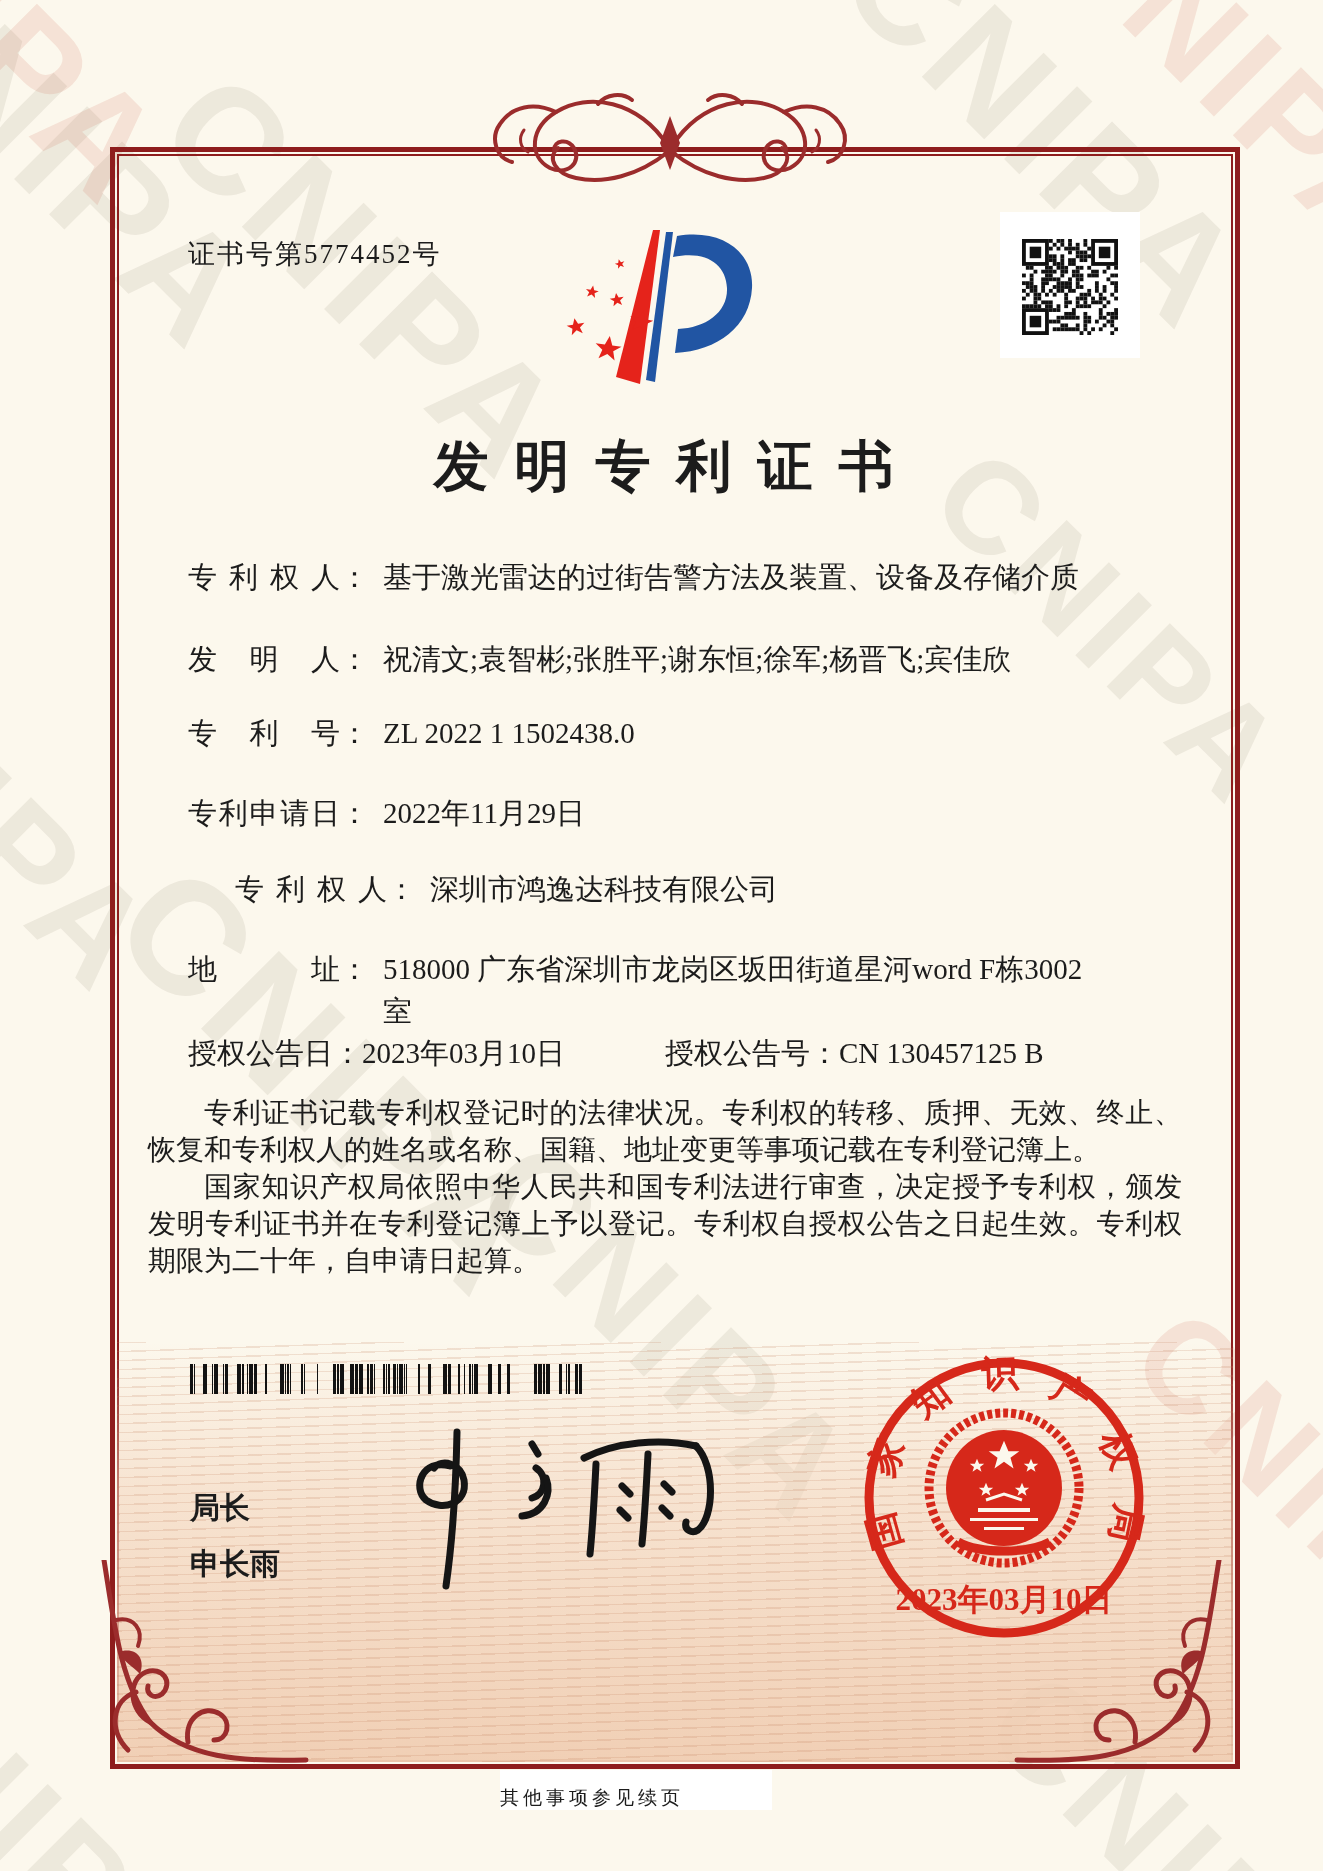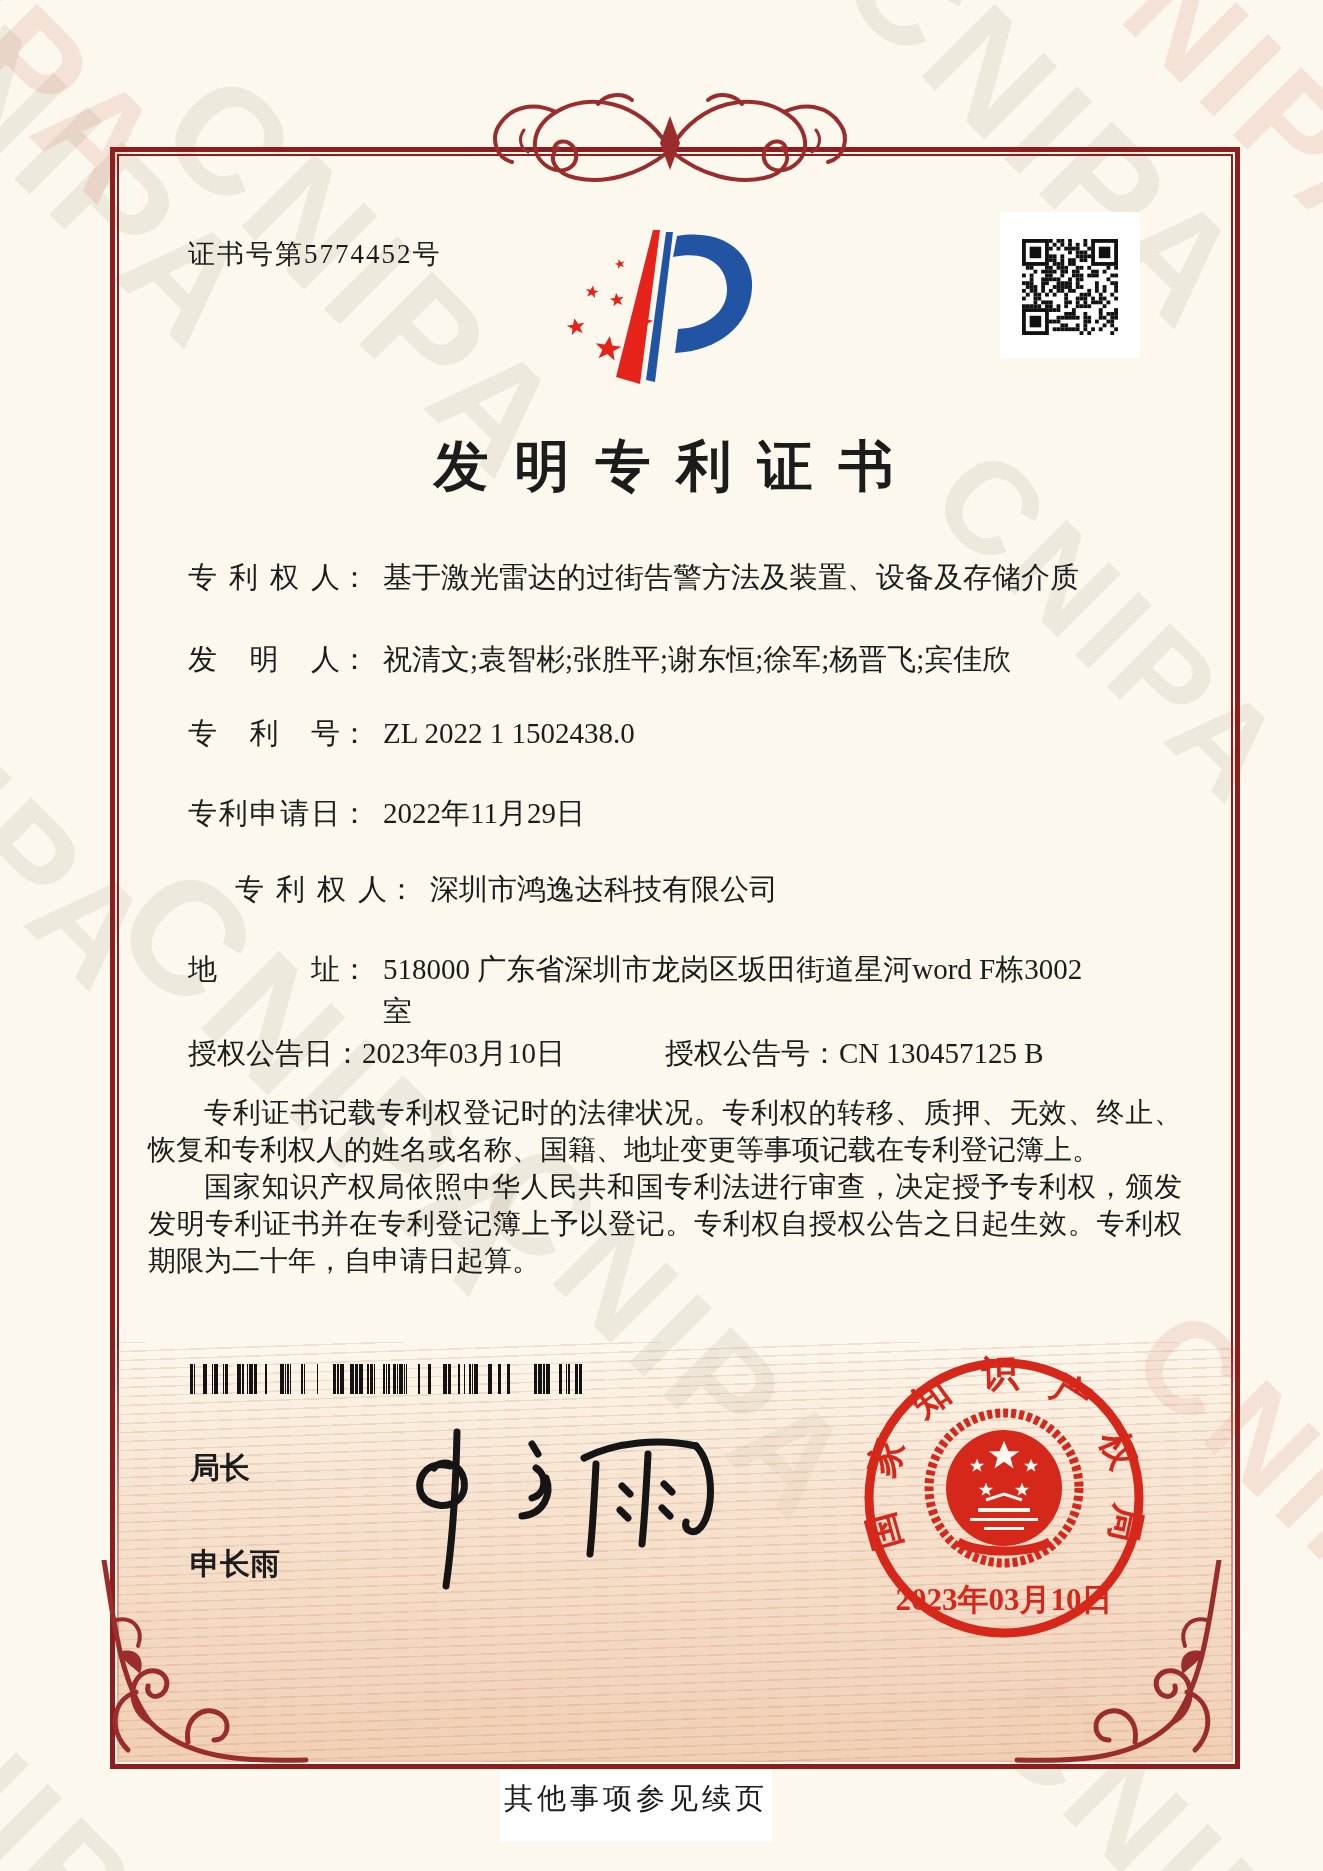--- a/index.html
+++ b/index.html
@@ -49,22 +49,22 @@
   .paragraphs p{margin:0;text-indent:2em;text-align:justify;}
   
   .barcode{position:absolute;left:190px;top:1364px;width:392px;height:30px;}
   .barcode rect{fill:#121212;}
   .signer{position:absolute;left:190px;font-size:30px;font-weight:700;
           font-family:"Liberation Sans","DejaVu Sans",sans-serif;}
   .signature{position:absolute;left:400px;top:1424px;width:340px;height:170px;}
   .seal{position:absolute;left:858px;top:1352px;width:292px;height:292px;}
   .page-footer{position:absolute;left:0;top:1713px;width:100%;text-align:center;font-size:23px;}
   .continuation{
-    position:absolute;left:500px;top:1770px;width:272px;height:72px;line-height:56px;
-    background:#ffffff;text-align:center;font-size:29px;letter-spacing:4px;
+    position:absolute;left:500px;top:1770px;width:272px;height:40px;line-height:56px;
+    background:#ffffff;text-align:left;font-size:19px;letter-spacing:4px;
   }
 </style>
 </head>
 <body>
 
 <div id="page">
 
   <span class="wm wm-gray" style="left:-60px;top:-90px;font-size:150px;">CNIPA</span>
   <span class="wm wm-red" style="left:-140px;top:-220px;font-size:145px;">CNIPA</span>
   <span class="wm wm-gray" style="left:250px;top:40px;font-size:150px;">CNIPA</span>
@@ -467,21 +467,21 @@
       <rect x="348" y="0" width="4" height="30"></rect>
       <rect x="353" y="0" width="2" height="30"></rect>
       <rect x="356" y="0" width="4" height="30"></rect>
       <rect x="369" y="0" width="3" height="30"></rect>
       <rect x="376" y="0" width="1" height="30"></rect>
       <rect x="378" y="0" width="2" height="30"></rect>
       <rect x="385" y="0" width="3" height="30"></rect>
       <rect x="389" y="0" width="3" height="30"></rect>
     </svg>
 
-  <div class="signer" style="top:1448px;">局长</div>
+  <div class="signer" style="top:1488px;">局长</div>
   <div class="signer" style="top:1544px;">申长雨</div>
 
   <svg class="signature" viewBox="0 0 340 170">
     <g fill="none" stroke="#151515" stroke-width="7" stroke-linecap="round">
       <path d="M50,42 C22,34 12,64 26,76 C42,88 68,80 64,56 C61,40 42,34 34,44"></path>
       <path d="M57,8 C56,60 52,120 46,162"></path>
       <path d="M136,44 C148,52 146,70 132,74"></path>
       <path d="M122,92 C144,90 152,70 146,54"></path>
       <path d="M132,20 L138,30"></path>
       <path d="M196,40 C194,80 192,110 190,130"></path>

